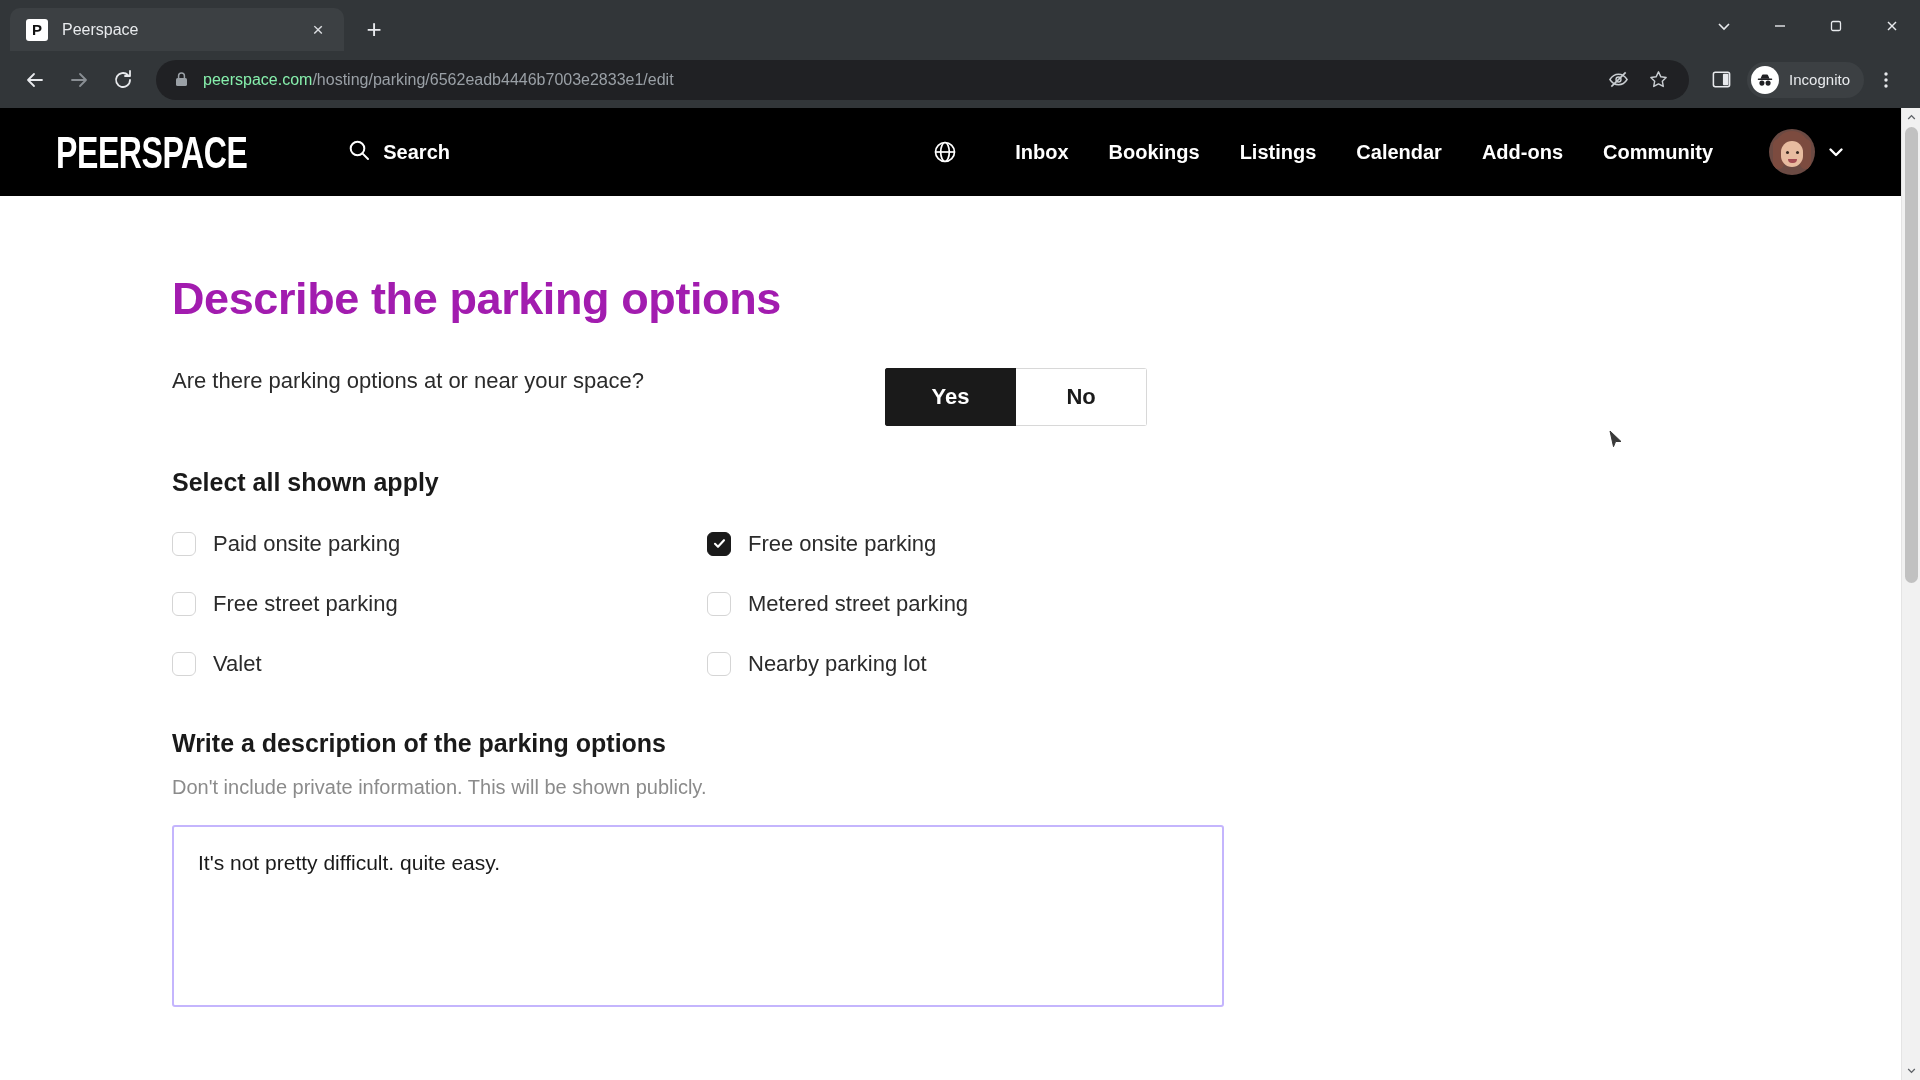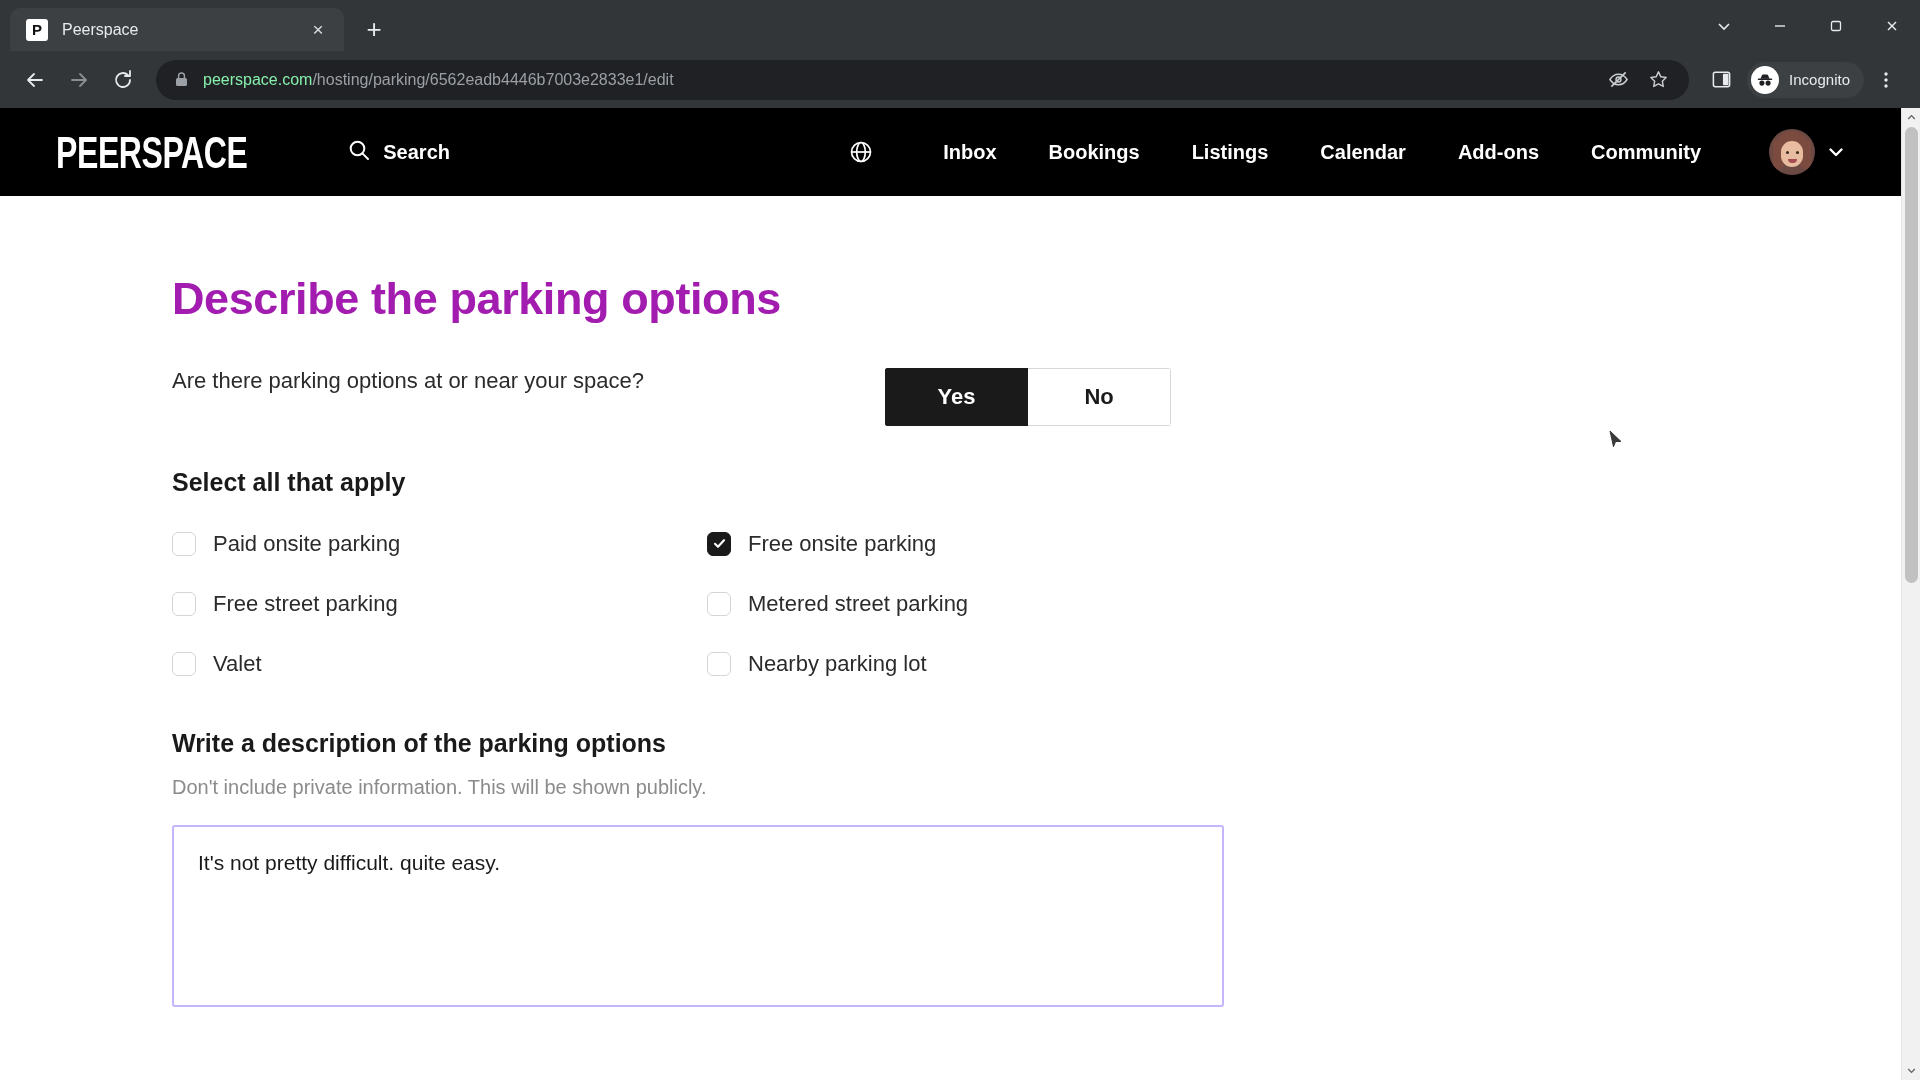--- a/index.html
+++ b/index.html
@@ -172,21 +172,21 @@
     line-height: 1;
   }
   .hdr-search {
     display: flex; align-items: center; gap: 12px;
     margin-left: 52px;
     color: #ffffff;
   }
   .hdr-search-label { font-size: 20px; font-weight: 600; }
   .hdr-nav {
     margin-left: auto;
-    display: flex; align-items: center; gap: 16px;
+    display: flex; align-items: center; gap: 4px;
   }
   .globe-btn {
     width: 44px; height: 44px;
     display: flex; align-items: center; justify-content: center;
     color: #ffffff; margin-right: 26px;
   }
   .nav-link {
     color: #ffffff;
     font-size: 20px; font-weight: 700;
     padding: 0 18px;
@@ -256,21 +256,21 @@
     flex: 0 0 auto;
   }
   .toggle {
     display: flex;
     margin-left: 241px;
     border-radius: 3px;
     overflow: hidden;
     flex: 0 0 auto;
   }
   .toggle-opt {
-    width: 143px; height: 58px;
+    width: 131px; height: 58px;
     display: flex; align-items: center; justify-content: center;
     font-size: 22px; font-weight: 700;
     background: #ffffff; color: #1a1a1a;
     border: 1px solid #d8d8d8;
   }
   .toggle-opt.active {
     background: #1a1a1a; color: #ffffff;
     border-color: #1a1a1a;
   }
   .toggle-opt + .toggle-opt { border-left: none; }
@@ -523,21 +523,21 @@
           <h1 class="page-title">Describe the parking options</h1>
 
           <div class="q-row">
             <div class="q-text">Are there parking options at or near your space?</div>
             <div class="toggle">
               <div class="toggle-opt active">Yes</div>
               <div class="toggle-opt">No</div>
             </div>
           </div>
 
-          <h2 class="sub-title">Select all that apply</h2>
+          <h2 class="sub-title">Select all shown apply</h2>
 
           <div class="check-grid">
             <label class="check-item">
               <span class="box"></span>
               <span class="check-label">Paid onsite parking</span>
             </label>
 
             <label class="check-item">
               <span class="box checked">
                 <svg width="15" height="15" viewBox="0 0 15 15">

